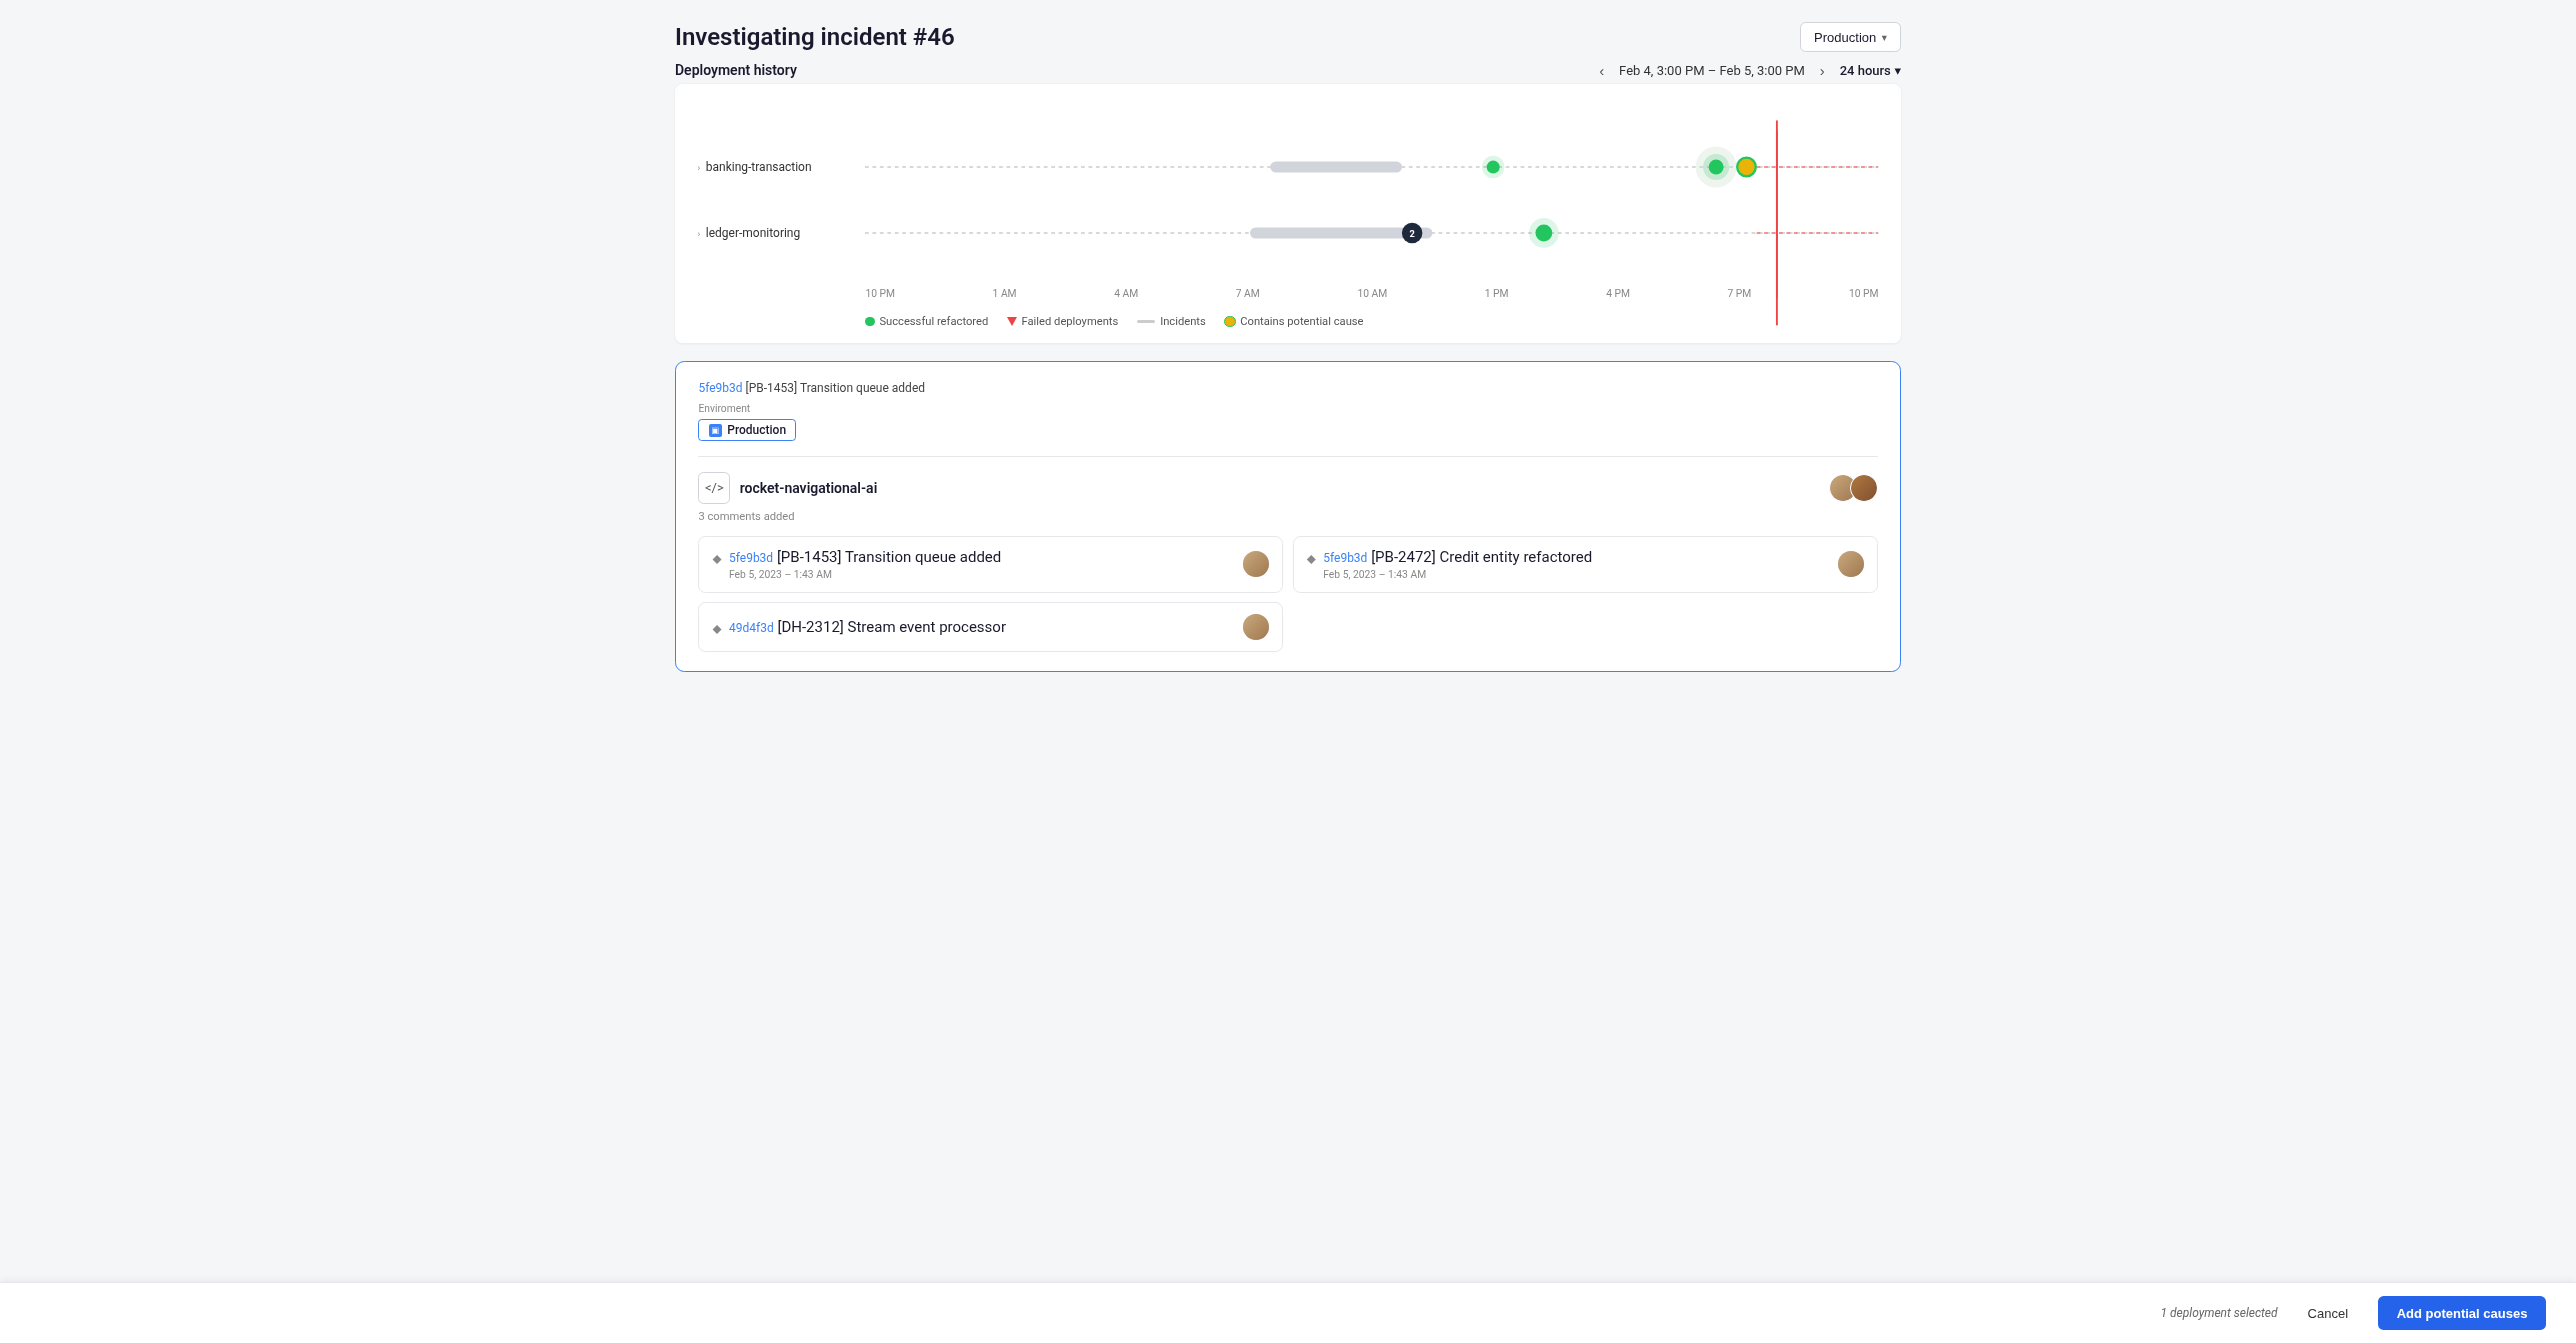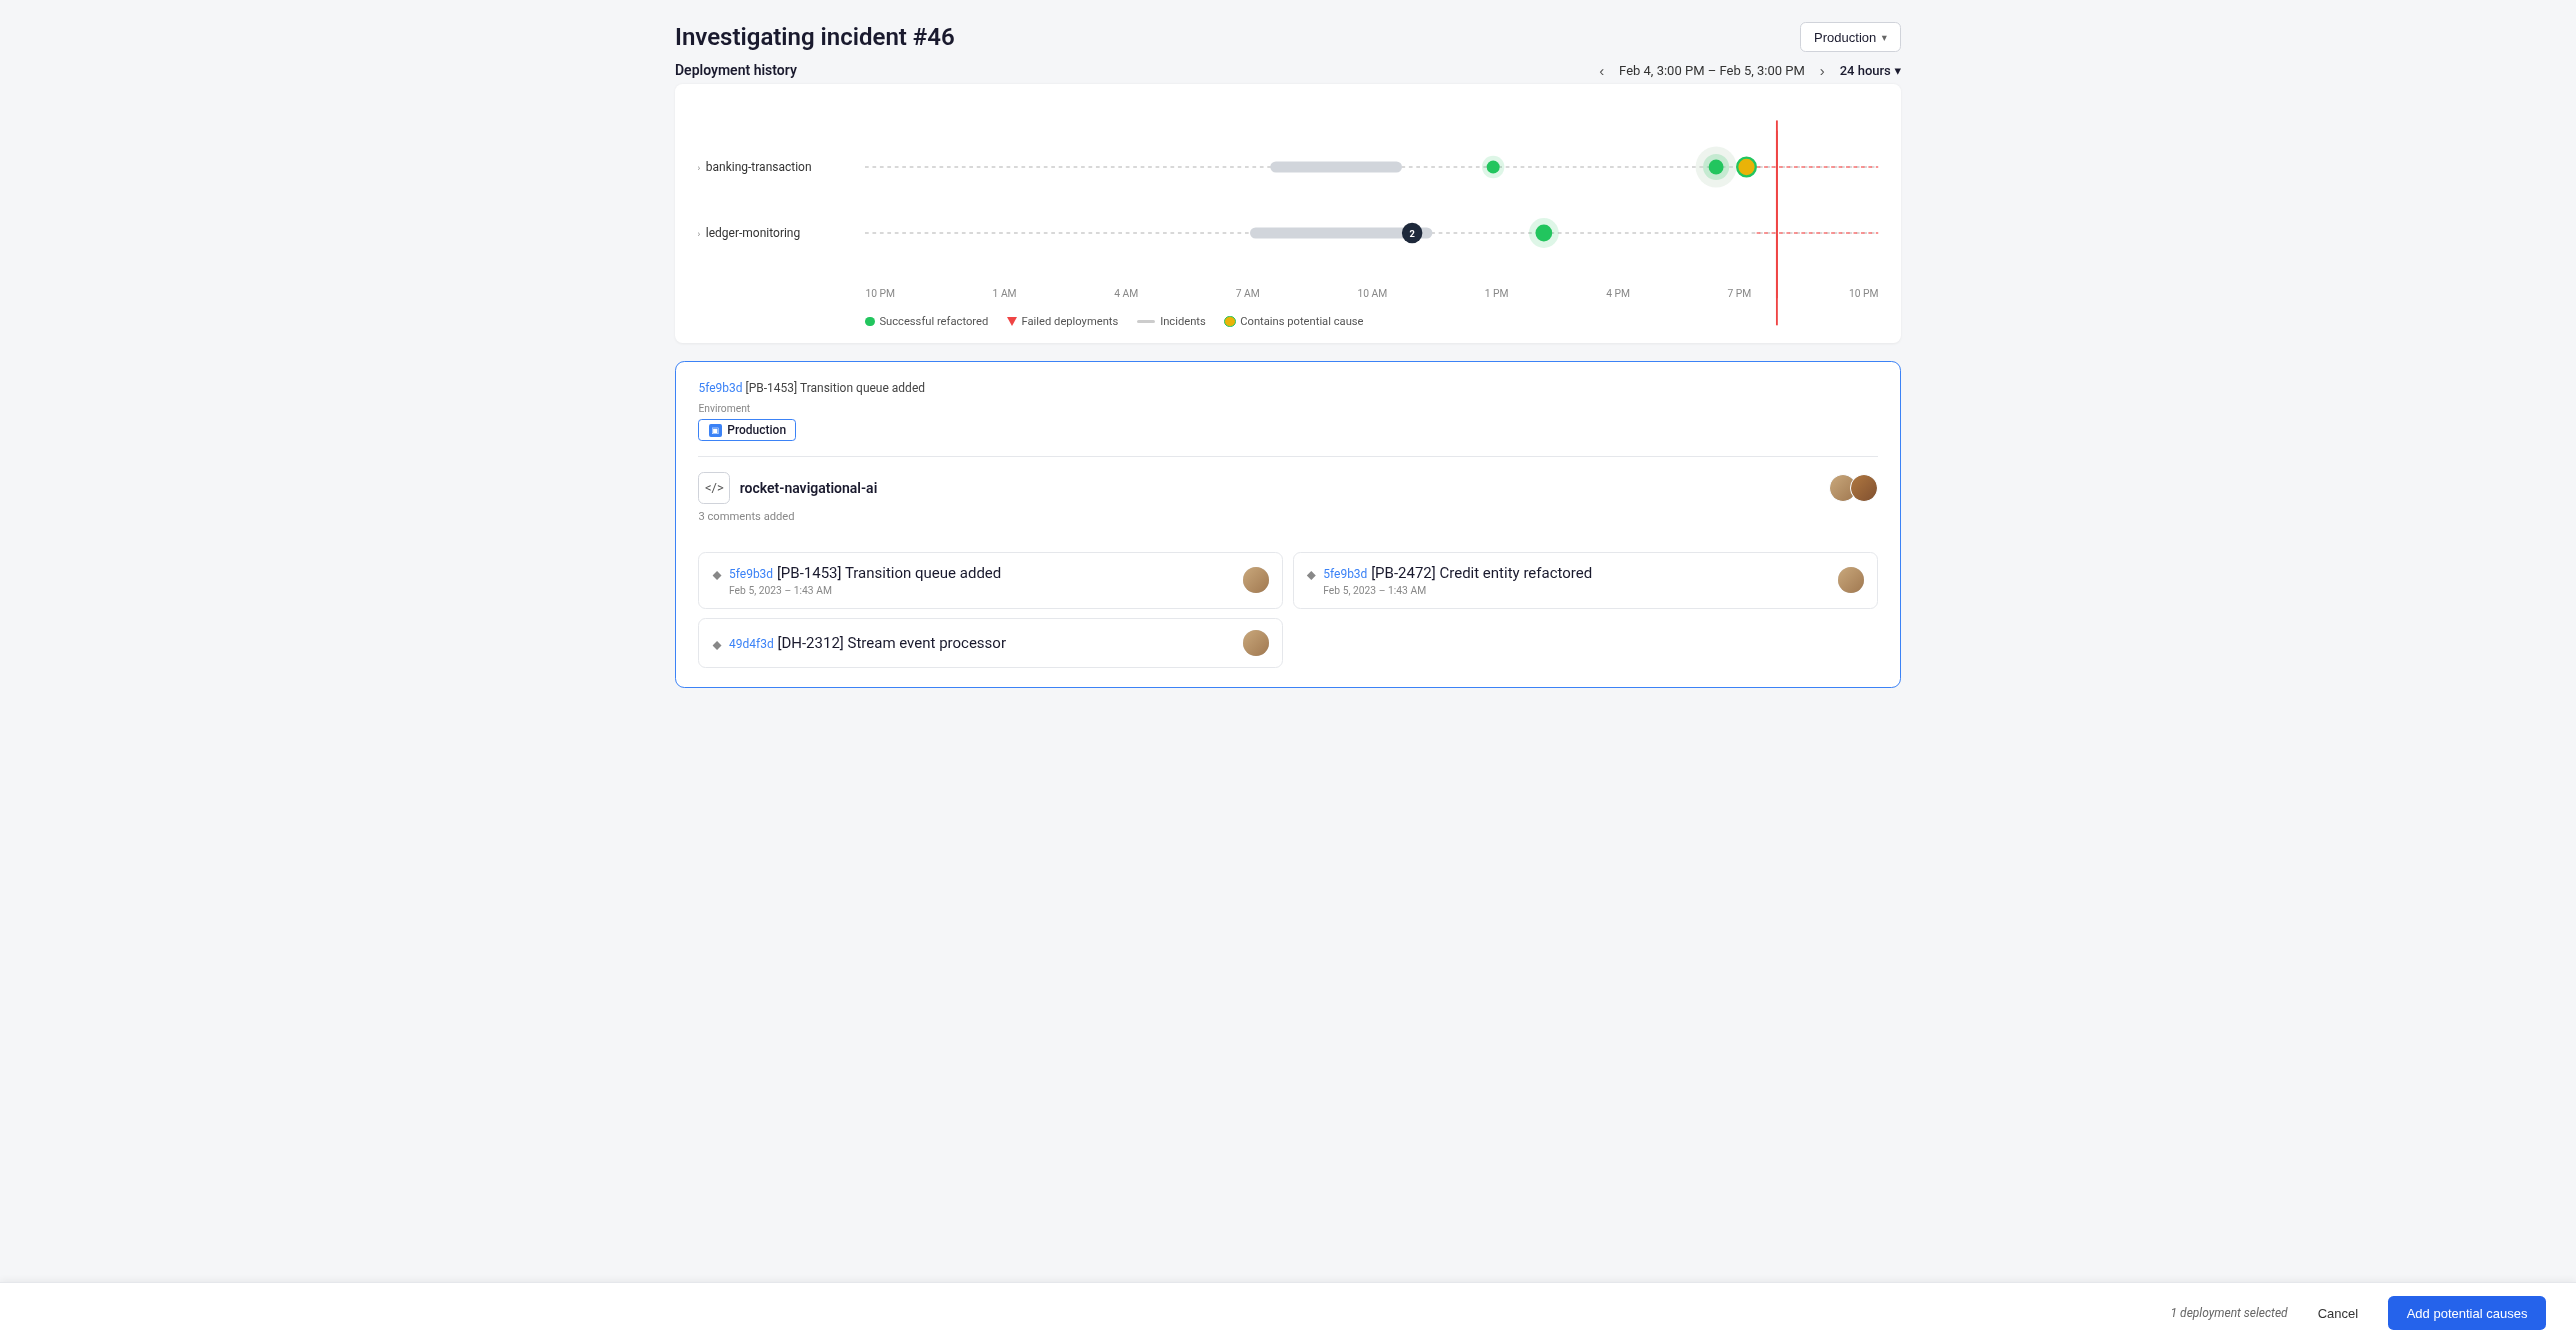--- a/index.html
+++ b/index.html
@@ -296,21 +296,21 @@
       display: flex;
       align-items: center;
       justify-content: center;
       font-size: 10.3px;
       color: #555;
     }
     .avatar:first-child { margin-left: 0; }
     .comments-text {
       font-size: 11.2px;
       color: #888;
-      margin-bottom: 29px;
+      margin-bottom: 13px;
     }
     .commits-grid {
       display: grid;
       grid-template-columns: 1fr 1fr;
       gap: 9.3px;
     }
     .commit-card {
       border: 0.9px solid #e5e7eb;
       border-radius: 7.5px;
       padding: 11.2px 13px;
@@ -375,21 +375,21 @@
       cursor: pointer;
       padding: 7.5px 15px;
     }
     .add-causes-btn {
       background: #2563eb;
       color: #fff;
       border: none;
       border-radius: 5.6px;
       padding: 9.3px 18.6px;
       font-size: 13px;
-      font-weight: 400;
+      font-weight: 700;
       cursor: pointer;
     }
     
     .avatar-face {
       width: 100%;
       height: 100%;
       border-radius: 50%;
       background: linear-gradient(135deg, #c9a87c, #a07850);
     }
   </style>

